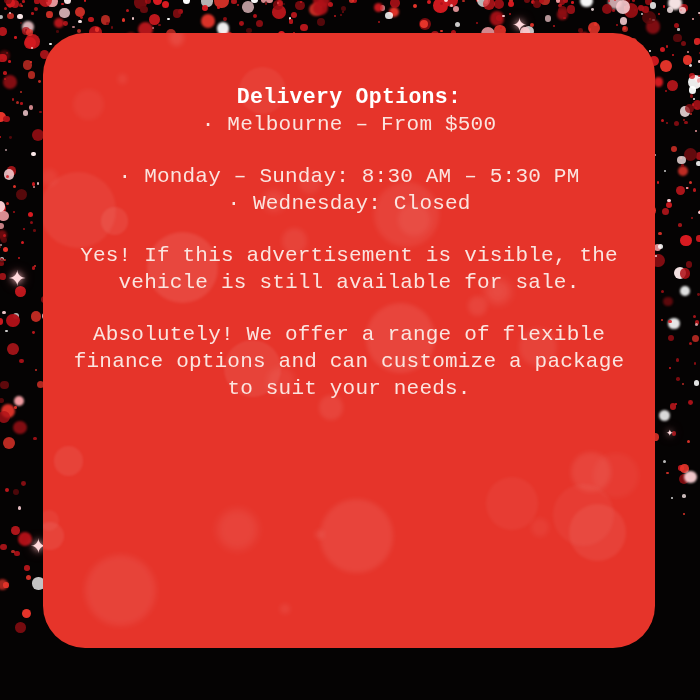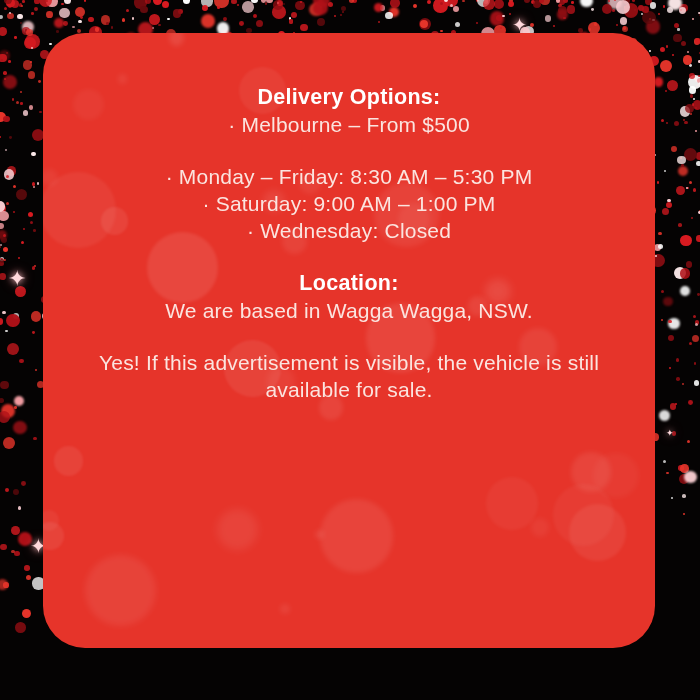--- a/index.html
+++ b/index.html
@@ -816,21 +816,21 @@
       <div class="confetti-dot" style="left: 682.07px; top: 494.065px; width: 3.73807px; height: 3.73807px; background: rgb(252, 233, 234); opacity: 0.79;"></div>
       <div class="confetti-dot" style="left: 10.9298px; top: 549.636px; width: 3.68003px; height: 3.68003px; background: rgb(232, 53, 43); opacity: 0.74;"></div>
     </div>
 
   <span class="sparkle" style="left:8px;  top:266px; font-size:22px;">✦</span>
   <span class="sparkle" style="left:30px; top:534px; font-size:20px;">✦</span>
   <span class="sparkle" style="left:512px;top:14px;  font-size:18px;">✦</span>
   <span class="sparkle" style="left:60px; top:80px;  font-size:14px;">✦</span>
   <span class="sparkle" style="left:666px;top:428px; font-size:9px;">✦</span>
 
-  <div class="card" style="background: rgb(230, 52, 42);">
+  <div class="card" style="background: rgb(230, 52, 42); font-family: Liberation Mono, monospace;">
       <div class="bokeh" style="left: 527.709px; top: 418.726px; width: 40.1056px; height: 40.1056px; background: rgba(255, 255, 255, 0.082); filter: blur(2.7px);"></div>
       <div class="bokeh" style="left: 330.843px; top: 148.986px; width: 65.5123px; height: 65.5123px; background: rgba(255, 255, 255, 0.07); filter: blur(2.5px);"></div>
       <div class="bokeh" style="left: 442.09px; top: 245.684px; width: 25.5327px; height: 25.5327px; background: rgba(255, 255, 255, 0.11); filter: blur(4px);"></div>
       <div class="bokeh" style="left: 237.031px; top: 570.974px; width: 9.84027px; height: 9.84027px; background: rgba(255, 255, 255, 0.075); filter: blur(2.9px);"></div>
       <div class="bokeh" style="left: 550.229px; top: 420.184px; width: 45.3054px; height: 45.3054px; background: rgba(255, 255, 255, 0.04); filter: blur(2.7px);"></div>
       <div class="bokeh" style="left: 525.904px; top: 470.829px; width: 57.0951px; height: 57.0951px; background: rgba(255, 255, 255, 0.067); filter: blur(1.8px);"></div>
       <div class="bokeh" style="left: 103.98px; top: 199.2px; width: 70.6587px; height: 70.6587px; background: rgba(255, 255, 255, 0.094); filter: blur(1.4px);"></div>
       <div class="bokeh" style="left: 180.912px; top: 306.839px; width: 57.5235px; height: 57.5235px; background: rgba(255, 255, 255, 0.075); filter: blur(1.1px);"></div>
       <div class="bokeh" style="left: 442.705px; top: 444.282px; width: 52.5465px; height: 52.5465px; background: rgba(255, 255, 255, 0.043); filter: blur(1.6px);"></div>
       <div class="bokeh" style="left: -2.49035px; top: 136.267px; width: 17.0669px; height: 17.0669px; background: rgba(255, 255, 255, 0.055); filter: blur(2.4px);"></div>
@@ -859,32 +859,28 @@
       <div class="bokeh" style="left: 509.7px; top: 451.37px; width: 61.5735px; height: 61.5735px; background: rgba(255, 255, 255, 0.043); filter: blur(1.5px);"></div>
       <div class="bokeh" style="left: 11.2539px; top: 413.46px; width: 29.1691px; height: 29.1691px; background: rgba(255, 255, 255, 0.075); filter: blur(1.3px);"></div>
     <div class="card-content">
 
       <section class="section">
         <h2 style="color: rgb(255, 255, 255);">Delivery Options:</h2>
         <p style="color: rgb(251, 228, 223);">· Melbourne – From $500</p>
       </section>
 
       <section class="section">
-        <p style="color: rgb(251, 228, 223);">· Monday – Friday: 8:30 AM – 5:30 PM</p>
-        <p style="color: rgb(251, 228, 223);">· Saturday: 9:00 AM – 1:00 PM</p>
+        <p style="color: rgb(251, 228, 223);">· Monday – Sunday: 8:30 AM – 5:30 PM</p>
         <p style="color: rgb(251, 228, 223);">· Wednesday: Closed</p>
       </section>
 
-      <section class="section">
-        <h2 style="color: rgb(255, 255, 255);">Location:</h2>
-        <p style="color: rgb(251, 228, 223);">We are based in Wagga Wagga, NSW.</p>
-      </section>
 
       <section class="section">
         <p style="max-width: 548px; color: rgb(251, 228, 223);">Yes! If this advertisement is visible, the vehicle is still available for sale.</p>
       </section>
 
       <section class="section">
+        <p style="max-width: 556px; color: rgb(251, 228, 223);">Absolutely! We offer a range of flexible finance options and can customize a package to suit your needs.</p>
       </section>
 
     </div>
   </div>
 </div>
 
 </body></html>

